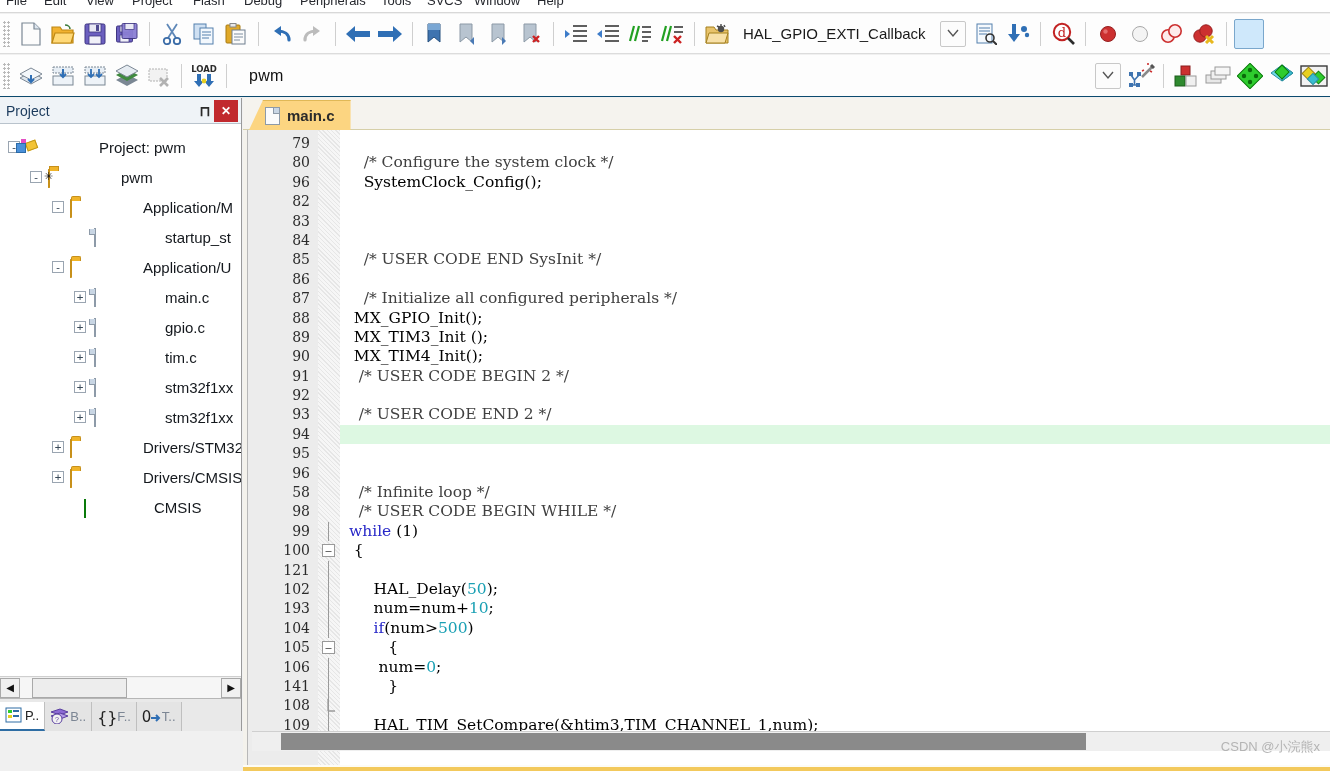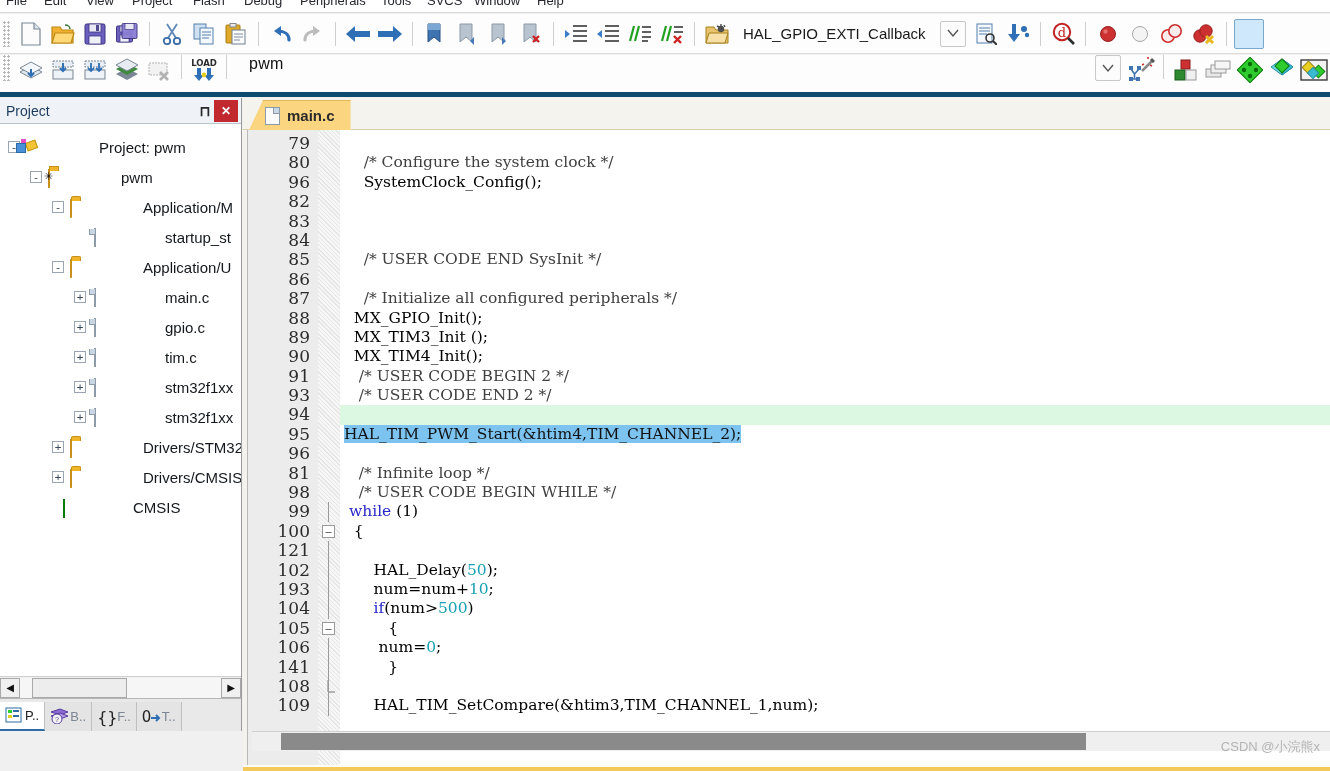--- a/index.html
+++ b/index.html
@@ -26,22 +26,22 @@
   
   .tb1 {
     position:absolute; top:14px; left:0; width:1330px; height:40px;
     background:#fdfdfd;
     border-bottom:1px solid #dcdcdc;
     display:flex; align-items:center;
   }
   .tb2 {
     position:absolute; top:55px; left:0; width:1330px; height:42px;
     background:#fdfdfd;
-    border-bottom:5px solid #0c4a6e;
-    display:flex; align-items:flex-start;
+    border-bottom:1px solid #0c4a6e;
+    display:flex; align-items:center;
   }
   .grip {
     width:8px; height:26px; margin-left:3px; margin-right:4px;
     background-image:
       radial-gradient(circle at 1.5px 1.5px, #b9b9b9 1px, transparent 1.1px);
     background-size:4px 4px;
     flex:none;
   }
   .tbtn {
     width:30px; height:30px; margin:0 1px;
@@ -179,21 +179,21 @@
   .codelines {
     position:absolute;left:0;top:4px;right:0;bottom:0;
     font-family:"DejaVu Serif", serif;
     font-size:15.5px; line-height:19.4px;
   }
   .ln {
     position:relative; height:19.4px; white-space:pre;
   }
   .ln .num {
     position:absolute; left:0; width:62px; text-align:right;
-    color:#2b2b2b; font-family:"DejaVu Serif", serif; font-size:17px;
+    color:#2b2b2b; font-family:"DejaVu Serif", serif; font-size:14px;
   }
   .ln .fold {
     position:absolute; left:74px; top:3px; width:13px;height:13px;
     border:1px solid #9a9a9a;background:#fff;color:#333;font-size:10px;
     line-height:11px;text-align:center;font-family:"DejaVu Sans Mono",monospace;
   }
   .ln .vbar {
     position:absolute;left:80px;top:0;width:1px;height:19.4px;background:#9a9a9a;
   }
   .ln .txt {
@@ -653,21 +653,21 @@
         <div class="trow" style="padding-left: 52px;">
           <span class="exp">+</span>
           <span class="ico"><span class="ic-folder"></span></span>
           <span class="tlabel">Drivers/STM32</span>
         </div>
         <div class="trow" style="padding-left: 52px;">
           <span class="exp">+</span>
           <span class="ico"><span class="ic-folder"></span></span>
           <span class="tlabel">Drivers/CMSIS</span>
         </div>
-        <div class="trow" style="padding-left: 42px;">
+        <div class="trow" style="padding-left: 63px;">
           <span class="exp blank"></span>
           <span class="ico"><span class="ic-diamond"></span></span>
           <span class="tlabel">CMSIS</span>
         </div>
       </div>
 
     <div class="proj-hscroll">
       <div class="hs-arrow">◀</div>
       <div class="hs-track">
         <div class="hs-thumb"></div>
@@ -728,25 +728,26 @@
           <div class="ln"><span class="num">82</span><span class="txt"></span></div>
           <div class="ln"><span class="num">83</span></div>
           <div class="ln"><span class="num">84</span><span class="txt"></span></div>
           <div class="ln"><span class="num">85</span><span class="txt"><span class="cm">    /* USER CODE END SysInit */</span></span></div>
           <div class="ln"><span class="num">86</span><span class="txt"></span></div>
           <div class="ln"><span class="num">87</span><span class="txt"><span class="cm">    /* Initialize all configured peripherals */</span></span></div>
           <div class="ln"><span class="num">88</span><span class="txt"><span>  MX_GPIO_Init();</span></span></div>
           <div class="ln"><span class="num">89</span><span class="txt"><span>  MX_TIM3_Init ();</span></span></div>
           <div class="ln"><span class="num">90</span><span class="txt"><span>  MX_TIM4_Init();</span></span></div>
           <div class="ln"><span class="num">91</span><span class="txt"><span class="cm">   /* USER CODE BEGIN 2 */</span></span></div>
+          <div class="ln"><span class="num">92</span><span class="txt"></span></div>
           <div class="ln"><span class="num">93</span><span class="txt"><span class="cm">   /* USER CODE END 2 */</span></span></div>
           <div class="ln curline"><span class="num">94</span></div>
-          <div class="ln"><span class="num">95</span><span class="txt"><span class="hl">HAL_TIM_PWM_Start(&amp;htim4,TIM_CHANNEL_2);</span></span></div>
+          <div class="ln"><span class="num">95</span></div>
           <div class="ln"><span class="num">96</span><span class="txt"></span></div>
-          <div class="ln"><span class="num">81</span><span class="txt"><span class="cm">   /* Infinite loop */</span></span></div>
+          <div class="ln"><span class="num">58</span><span class="txt"><span class="cm">   /* Infinite loop */</span></span></div>
           <div class="ln"><span class="num">98</span><span class="txt"><span class="cm">   /* USER CODE BEGIN WHILE */</span></span></div>
           <div class="ln"><span class="num">99</span><span class="vbar"></span><span class="txt"><span class="kw"> while</span><span> (1)</span></span></div>
           <div class="ln"><span class="num">100</span><span class="fold">–</span><span class="txt"><span>  {</span></span></div>
           <div class="ln"><span class="num">121</span><span class="vbar"></span><span class="txt"></span></div>
           <div class="ln"><span class="num">102</span><span class="vbar"></span><span class="txt"><span>      HAL_Delay(</span><span class="num-lit">50</span><span>);</span></span></div>
           <div class="ln"><span class="num">193</span><span class="vbar"></span><span class="txt"><span>      num=num+</span><span class="num-lit">10</span><span>;</span></span></div>
           <div class="ln"><span class="num">104</span><span class="vbar"></span><span class="txt"><span>      </span><span class="kw">if</span><span>(num&gt;</span><span class="num-lit">500</span><span>)</span></span></div>
           <div class="ln"><span class="num">105</span><span class="fold">–</span><span class="txt"><span>         {</span></span></div>
           <div class="ln"><span class="num">106</span><span class="vbar"></span><span class="txt"><span>       num=</span><span class="num-lit">0</span><span>;</span></span></div>
           <div class="ln"><span class="num">141</span><span class="vbar"></span><span class="txt"><span>         }</span></span></div>

